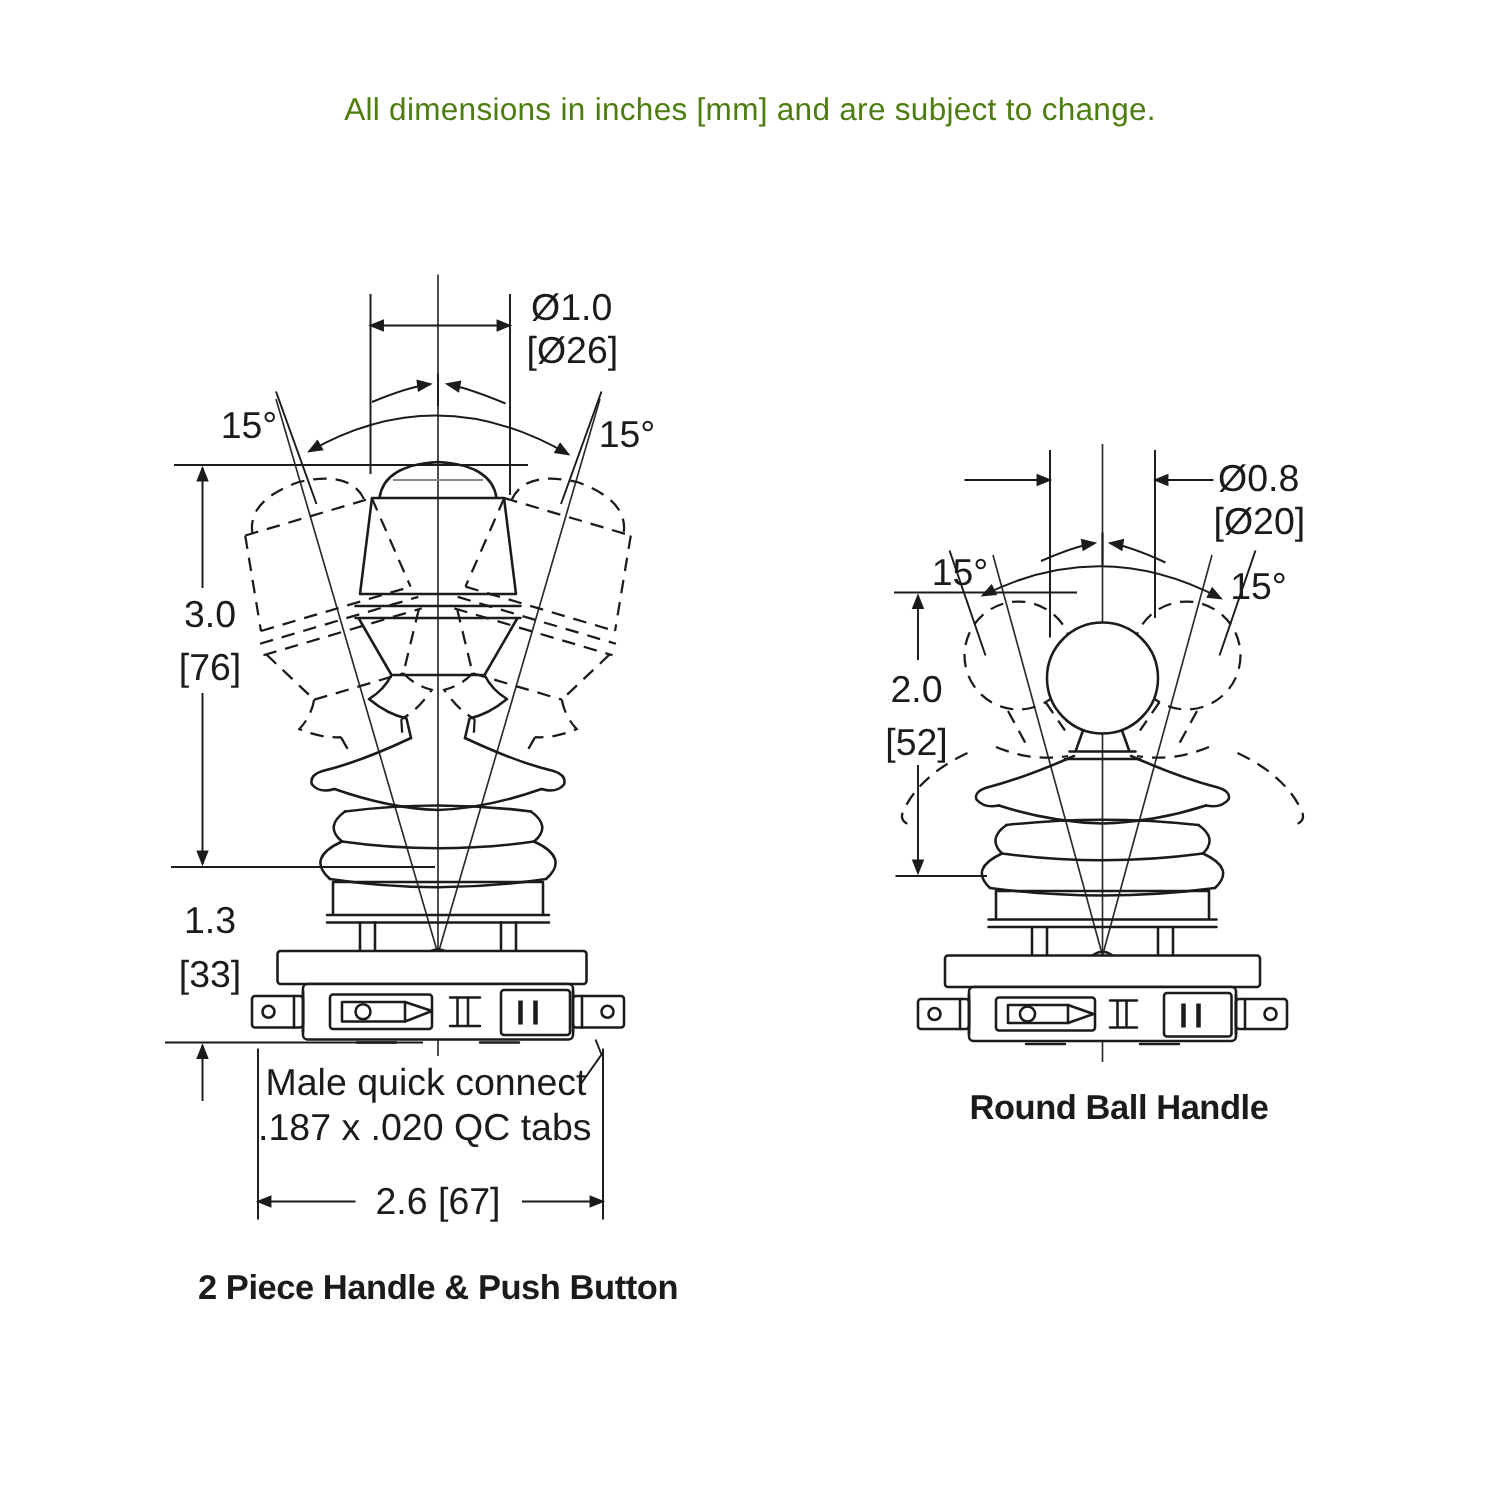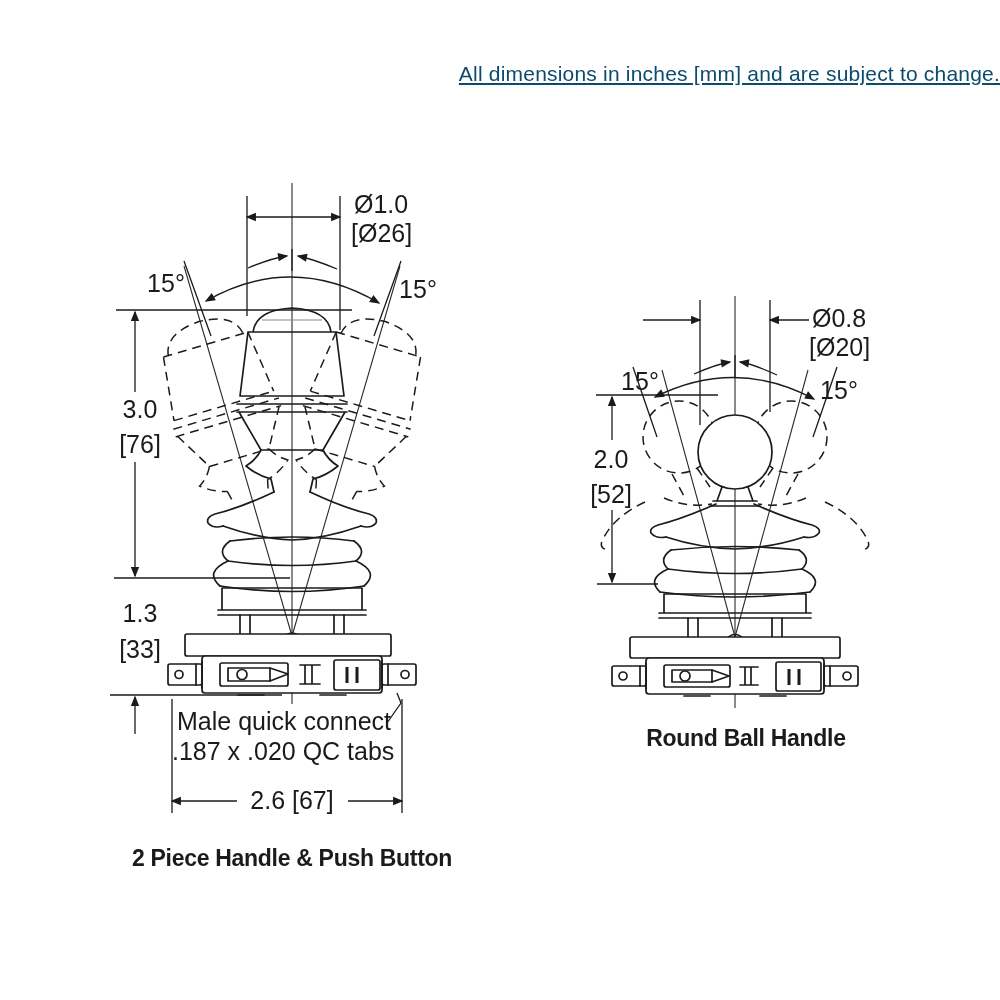--- a/index.html
+++ b/index.html
@@ -1,19 +1,19 @@
 <!DOCTYPE html>
 <html><head>
 <meta charset="utf-8">
 <style>
   html,body{margin:0;padding:0;background:#ffffff;}
   .canvas{position:relative;width:1000px;height:1000px;background:#ffffff;overflow:hidden;
           font-family:"Liberation Sans",sans-serif;}
-  .note{position:absolute;top:62px;left:0;width:1000px;text-align:right;
-        font-size:21px;color:#0c4a6e;letter-spacing:.2px;text-decoration:underline;}
+  .note{position:absolute;top:62px;left:0;width:1000px;text-align:center;
+        font-size:21px;color:#4d7c0f;letter-spacing:.2px;}
   svg{position:absolute;top:0;left:0;}
   
   .obj{stroke:#1b1b1b;stroke-width:1.7;fill:none;stroke-linecap:round;stroke-linejoin:round;}
   .objf{stroke:#1b1b1b;stroke-width:1.7;fill:#ffffff;}
   .dash{stroke:#1b1b1b;stroke-width:1.5;fill:none;stroke-dasharray:9 6;stroke-linecap:butt;}
   .dim{stroke:#1b1b1b;stroke-width:1.3;fill:none;}
   .cl{stroke:#2a2a2a;stroke-width:1.1;fill:none;}
   .gray{stroke:#8a8a8a;stroke-width:1.2;fill:none;}
   .slot{stroke:#1b1b1b;stroke-width:3;fill:none;}
   text{fill:#1b1b1b;font-family:"Liberation Sans",sans-serif;}

